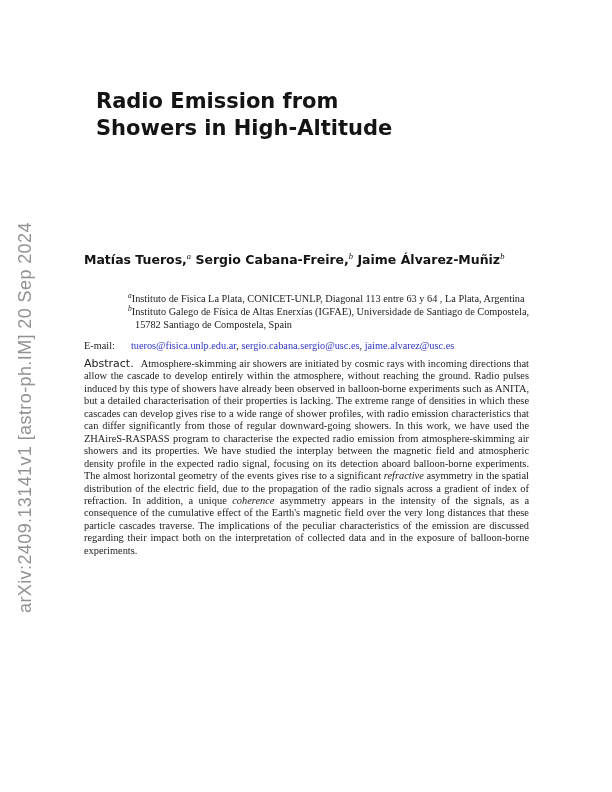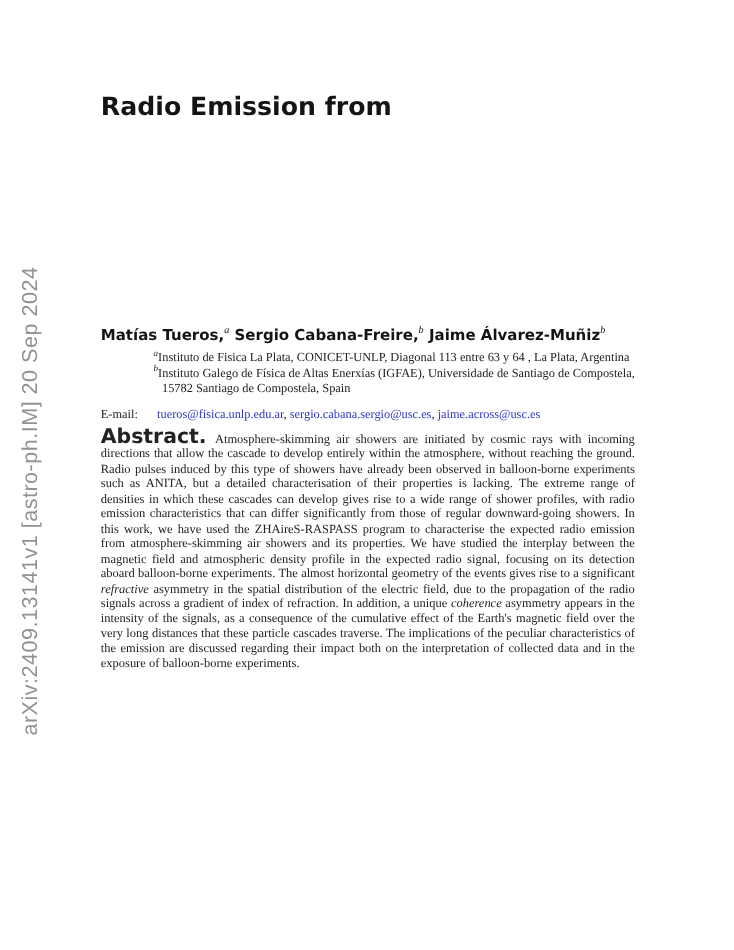--- a/index.html
+++ b/index.html
@@ -29,31 +29,31 @@
     font-family: "Liberation Sans", sans-serif;
     font-size: 18px;
     letter-spacing: 0.4px;
     color: #929292;
   }
   .title {
     position: absolute;
     left: 84px;
     top: 76px;
     width: 470px;
-    margin: 0;
+    margin: 12px;
     font-family: "DejaVu Sans", sans-serif;
     font-weight: bold;
     font-size: 21px;
     line-height: 27px;
     color: #141414;
   }
   .authors {
     position: absolute;
     left: 84px;
-    top: 271px;
+    top: 252px;
     width: 460px;
     font-family: "DejaVu Sans", sans-serif;
     font-weight: bold;
     font-size: 12.5px;
     color: #141414;
   }
   .authors sup {
     font-family: "Liberation Serif", serif;
     font-style: italic;
     font-weight: normal;
@@ -105,47 +105,48 @@
     width: 445px;
     margin: 0;
     font-family: "Liberation Serif", serif;
     font-size: 10.4px;
     line-height: 12.45px;
     text-align: justify;
     color: #222222;
   }
   .abstract-label {
     font-family: "DejaVu Sans", sans-serif;
-    font-weight: bold;
-    font-size: 17px;
+    font-weight: normal;
+    font-size: 11px;
     padding-right: 7px;
   }
   .abstract .it {
     font-style: italic;
   }
 </style>
 </head>
 <body>
 
 <div class="page">
 
   <div class="arxiv-watermark" style="color: rgb(146, 146, 146);">arXiv:2409.13141v1  [astro-ph.IM]  20 Sep 2024</div>
 
   <h1 class="title">
       <div>Radio Emission from</div>
+      <div>Showers in High-Altitude</div>
     </h1>
 
   <div class="authors"><span>Matías Tueros,</span><sup>a</sup> <span>Sergio Cabana-Freire,</span><sup>b</sup> <span>Jaime Álvarez-Muñiz</span><sup>b</sup></div>
 
   <div class="affiliations">
       <div class="affiliation-item"><sup>a</sup><span>Instituto de Fisica La Plata, CONICET-UNLP, Diagonal 113 entre 63 y 64 , La Plata, Argentina</span></div>
       <div class="affiliation-item"><sup>b</sup><span>Instituto Galego de Física de Altas Enerxías (IGFAE), Universidade de Santiago de Compostela, 15782 Santiago de Compostela, Spain</span></div>
     </div>
 
   <div class="email-line">
-    <span class="email-label">E-mail:</span><span class="email-links"><a class="email-link" style="color: rgb(47, 53, 197);">tueros@fisica.unlp.edu.ar</a>, <a class="email-link" style="color: rgb(47, 53, 197);">sergio.cabana.sergio@usc.es</a>, <a class="email-link" style="color: rgb(47, 53, 197);">jaime.across@usc.es</a></span>
+    <span class="email-label">E-mail:</span><span class="email-links"><a class="email-link" style="color: rgb(47, 53, 197);">tueros@fisica.unlp.edu.ar</a>, <a class="email-link" style="color: rgb(47, 53, 197);">sergio.cabana.sergio@usc.es</a>, <a class="email-link" style="color: rgb(47, 53, 197);">jaime.alvarez@usc.es</a></span>
   </div>
 
   <p class="abstract">
     <span class="abstract-label">Abstract.</span><span class="abstract-text"><span>Atmosphere-skimming air showers are initiated by cosmic rays with incoming directions that allow the cascade to develop entirely within the atmosphere, without reaching the ground. Radio pulses induced by this type of showers have already been observed in balloon-borne experiments such as ANITA, but a detailed characterisation of their properties is lacking. The extreme range of densities in which these cascades can develop gives rise to a wide range of shower profiles, with radio emission characteristics that can differ significantly from those of regular downward-going showers. In this work, we have used the ZHAireS-RASPASS program to characterise the expected radio emission from atmosphere-skimming air showers and its properties. We have studied the interplay between the magnetic field and atmospheric density profile in the expected radio signal, focusing on its detection aboard balloon-borne experiments. The almost horizontal geometry of the events gives rise to a significant </span><span class="it">refractive</span><span> asymmetry in the spatial distribution of the electric field, due to the propagation of the radio signals across a gradient of index of refraction. In addition, a unique </span><span class="it">coherence</span><span> asymmetry appears in the intensity of the signals, as a consequence of the cumulative effect of the Earth's magnetic field over the very long distances that these particle cascades traverse. The implications of the peculiar characteristics of the emission are discussed regarding their impact both on the interpretation of collected data and in the exposure of balloon-borne experiments.</span></span>
   </p>
 
 </div>
 
 </body></html>

